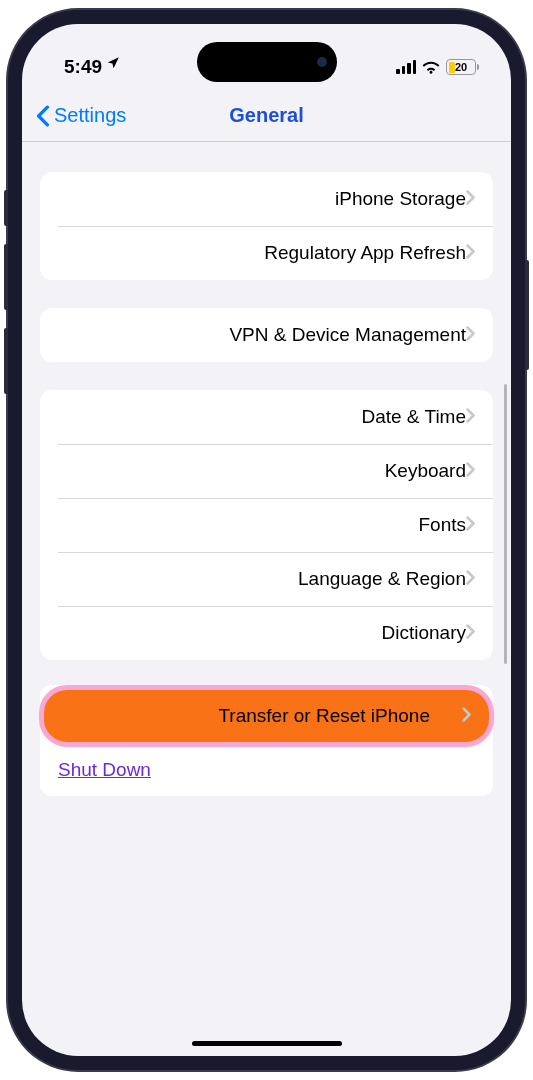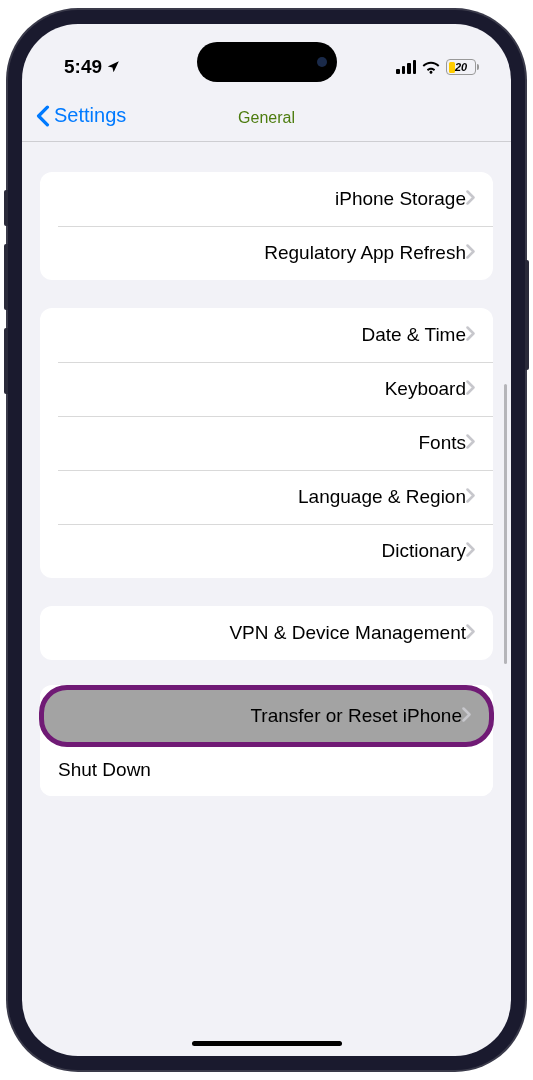--- a/index.html
+++ b/index.html
@@ -57,21 +57,21 @@
     }
     .status-bar {
       display: flex;
       justify-content: space-between;
       align-items: center;
       padding: 24px 32px 8px 42px;
       height: 70px;
     }
     .status-left {
       display: flex;
-      align-items: flex-end;
+      align-items: flex-start;
       gap: 4px;
       font-size: 19px;
       font-weight: 600;
     }
     .status-right {
       display: flex;
       align-items: center;
       gap: 6px;
     }
     .location-icon {
@@ -100,21 +100,20 @@
     }
     .battery-body {
       width: 30px;
       height: 16px;
       border: 1.5px solid #999;
       border-radius: 4px;
       padding: 1.5px;
       position: relative;
       display: flex;
       align-items: flex-end;
-      font-style: italic;
     }
     .battery-fill {
       height: 100%;
       width: 26%;
       background: #ffcc00;
       border-radius: 1.5px;
     }
     .battery-text {
       position: absolute;
       left: 50%;
@@ -125,40 +124,40 @@
       color: #000;
     }
     .battery-tip {
       width: 2px;
       height: 6px;
       background: #999;
       border-radius: 0 2px 2px 0;
     }
     .nav-header {
       display: flex;
-      align-items: flex-end;
+      align-items: flex-start;
       padding: 10px 18px 14px 14px;
       position: relative;
       border-bottom: 0.5px solid rgba(0,0,0,0.15);
     }
     .back-button {
       display: flex;
       align-items: center;
       color: #007aff;
       font-size: 20px;
       gap: 4px;
     }
     .back-chevron svg { display: block; }
     .nav-title {
       position: absolute;
       left: 50%;
       transform: translateX(-50%);
-      font-size: 16px;
-      font-weight: 400;
-      color: #4d7c0f;
+      font-size: 20px;
+      font-weight: 700;
+      color: #1d4ed8;
     }
     .content {
       padding: 0 18px;
       overflow-y: auto;
     }
     .group {
       background: #fff;
       border-radius: 12px;
       margin-top: 28px;
       overflow: visible;
@@ -184,35 +183,37 @@
       background: rgba(0,0,0,0.15);
     }
     .row-label {
       font-size: 19px;
       color: #000;
     }
     .row-chevron {
       color: #c7c7cc;
     }
     .row.highlighted {
-      border: 5px solid #701a75;
+      border: 5px solid #f9a8d4;
       border-radius: 28px;
       margin: -3px -1px;
       z-index: 5;
-      background: #a3a3a3;
+      background: #f97316;
+      gap: 32px;
     }
     .row.highlighted::after { display: none; }
     .action-row {
       padding: 15px 18px;
       background: #fff;
       border-radius: 0 0 12px 12px;
     }
     .action-label {
       font-size: 19px;
-      color: #000000;
+      color: #6d28d9;
+      text-decoration: underline;
     }
     .scroll-indicator {
       position: absolute;
       right: 4px;
       top: 360px;
       width: 3px;
       height: 280px;
       background: rgba(0,0,0,0.25);
       border-radius: 2px;
     }
@@ -321,20 +322,29 @@
         <div class="row">
           <span class="row-label">Regulatory App Refresh</span>
           <span class="row-chevron"><svg width="9" height="15" viewBox="0 0 9 15" fill="none" stroke="#c7c7cc" stroke-width="2.5" stroke-linecap="round" stroke-linejoin="round">
                 <polyline points="1.5,1.5 7.5,7.5 1.5,13.5"></polyline>
               </svg></span>
         </div>
       </div>
 
       <div class="group">
         <div class="row">
+          <span class="row-label">VPN &amp; Device Management</span>
+          <span class="row-chevron"><svg width="9" height="15" viewBox="0 0 9 15" fill="none" stroke="#c7c7cc" stroke-width="2.5" stroke-linecap="round" stroke-linejoin="round">
+                <polyline points="1.5,1.5 7.5,7.5 1.5,13.5"></polyline>
+              </svg></span>
+        </div>
+      </div>
+
+      <div class="group">
+        <div class="row">
           <span class="row-label">Date &amp; Time</span>
           <span class="row-chevron"><svg width="9" height="15" viewBox="0 0 9 15" fill="none" stroke="#c7c7cc" stroke-width="2.5" stroke-linecap="round" stroke-linejoin="round">
                 <polyline points="1.5,1.5 7.5,7.5 1.5,13.5"></polyline>
               </svg></span>
         </div>
         <div class="row">
           <span class="row-label">Keyboard</span>
           <span class="row-chevron"><svg width="9" height="15" viewBox="0 0 9 15" fill="none" stroke="#c7c7cc" stroke-width="2.5" stroke-linecap="round" stroke-linejoin="round">
                 <polyline points="1.5,1.5 7.5,7.5 1.5,13.5"></polyline>
               </svg></span>
@@ -346,29 +356,20 @@
               </svg></span>
         </div>
         <div class="row">
           <span class="row-label">Language &amp; Region</span>
           <span class="row-chevron"><svg width="9" height="15" viewBox="0 0 9 15" fill="none" stroke="#c7c7cc" stroke-width="2.5" stroke-linecap="round" stroke-linejoin="round">
                 <polyline points="1.5,1.5 7.5,7.5 1.5,13.5"></polyline>
               </svg></span>
         </div>
         <div class="row">
           <span class="row-label">Dictionary</span>
-          <span class="row-chevron"><svg width="9" height="15" viewBox="0 0 9 15" fill="none" stroke="#c7c7cc" stroke-width="2.5" stroke-linecap="round" stroke-linejoin="round">
-                <polyline points="1.5,1.5 7.5,7.5 1.5,13.5"></polyline>
-              </svg></span>
-        </div>
-      </div>
-
-      <div class="group">
-        <div class="row">
-          <span class="row-label">VPN &amp; Device Management</span>
           <span class="row-chevron"><svg width="9" height="15" viewBox="0 0 9 15" fill="none" stroke="#c7c7cc" stroke-width="2.5" stroke-linecap="round" stroke-linejoin="round">
                 <polyline points="1.5,1.5 7.5,7.5 1.5,13.5"></polyline>
               </svg></span>
         </div>
       </div>
 
 
       <div class="group group-last">
         <div class="row highlighted">
           <span class="row-label">Transfer or Reset iPhone</span>

